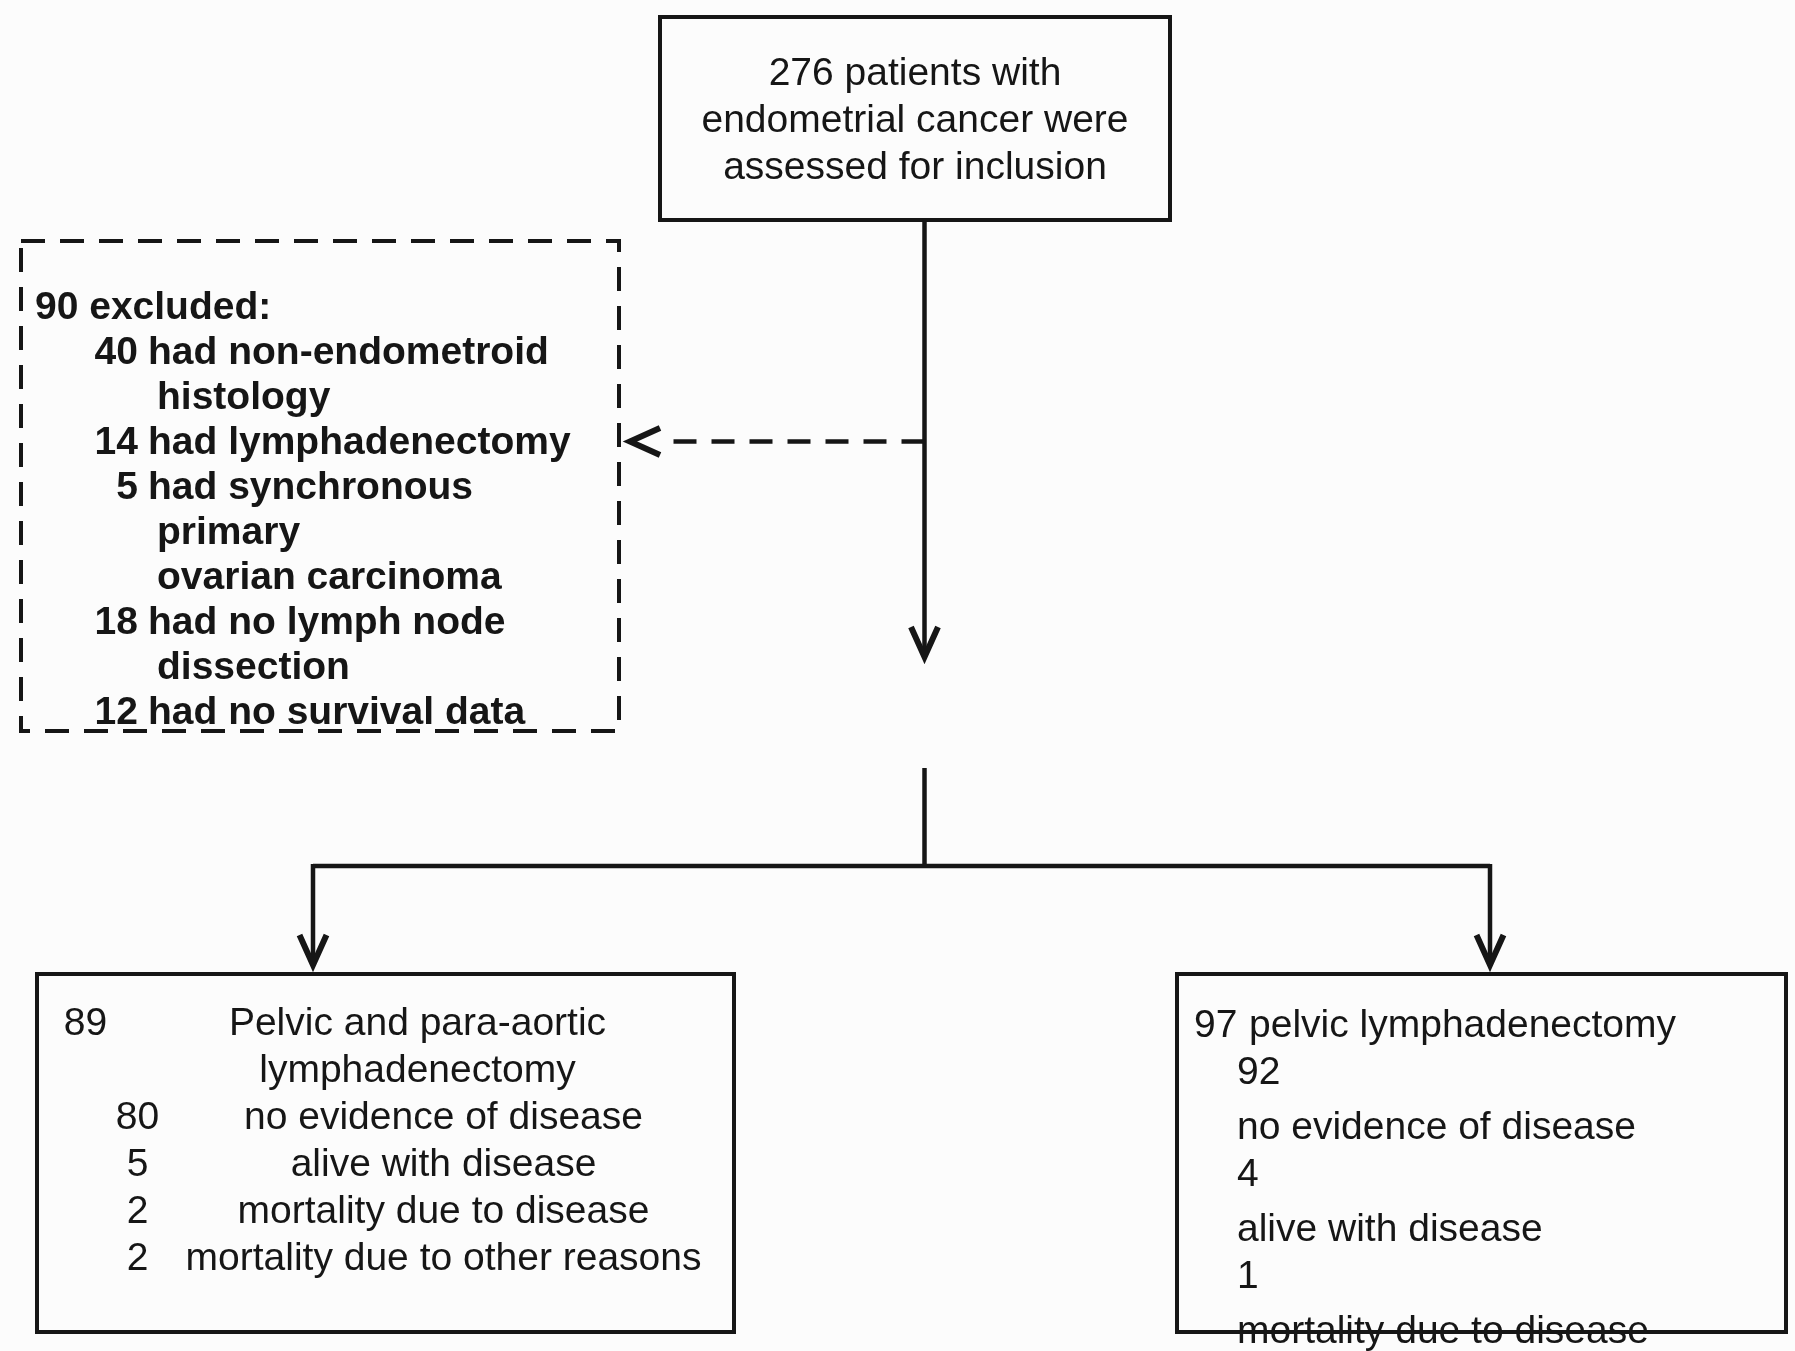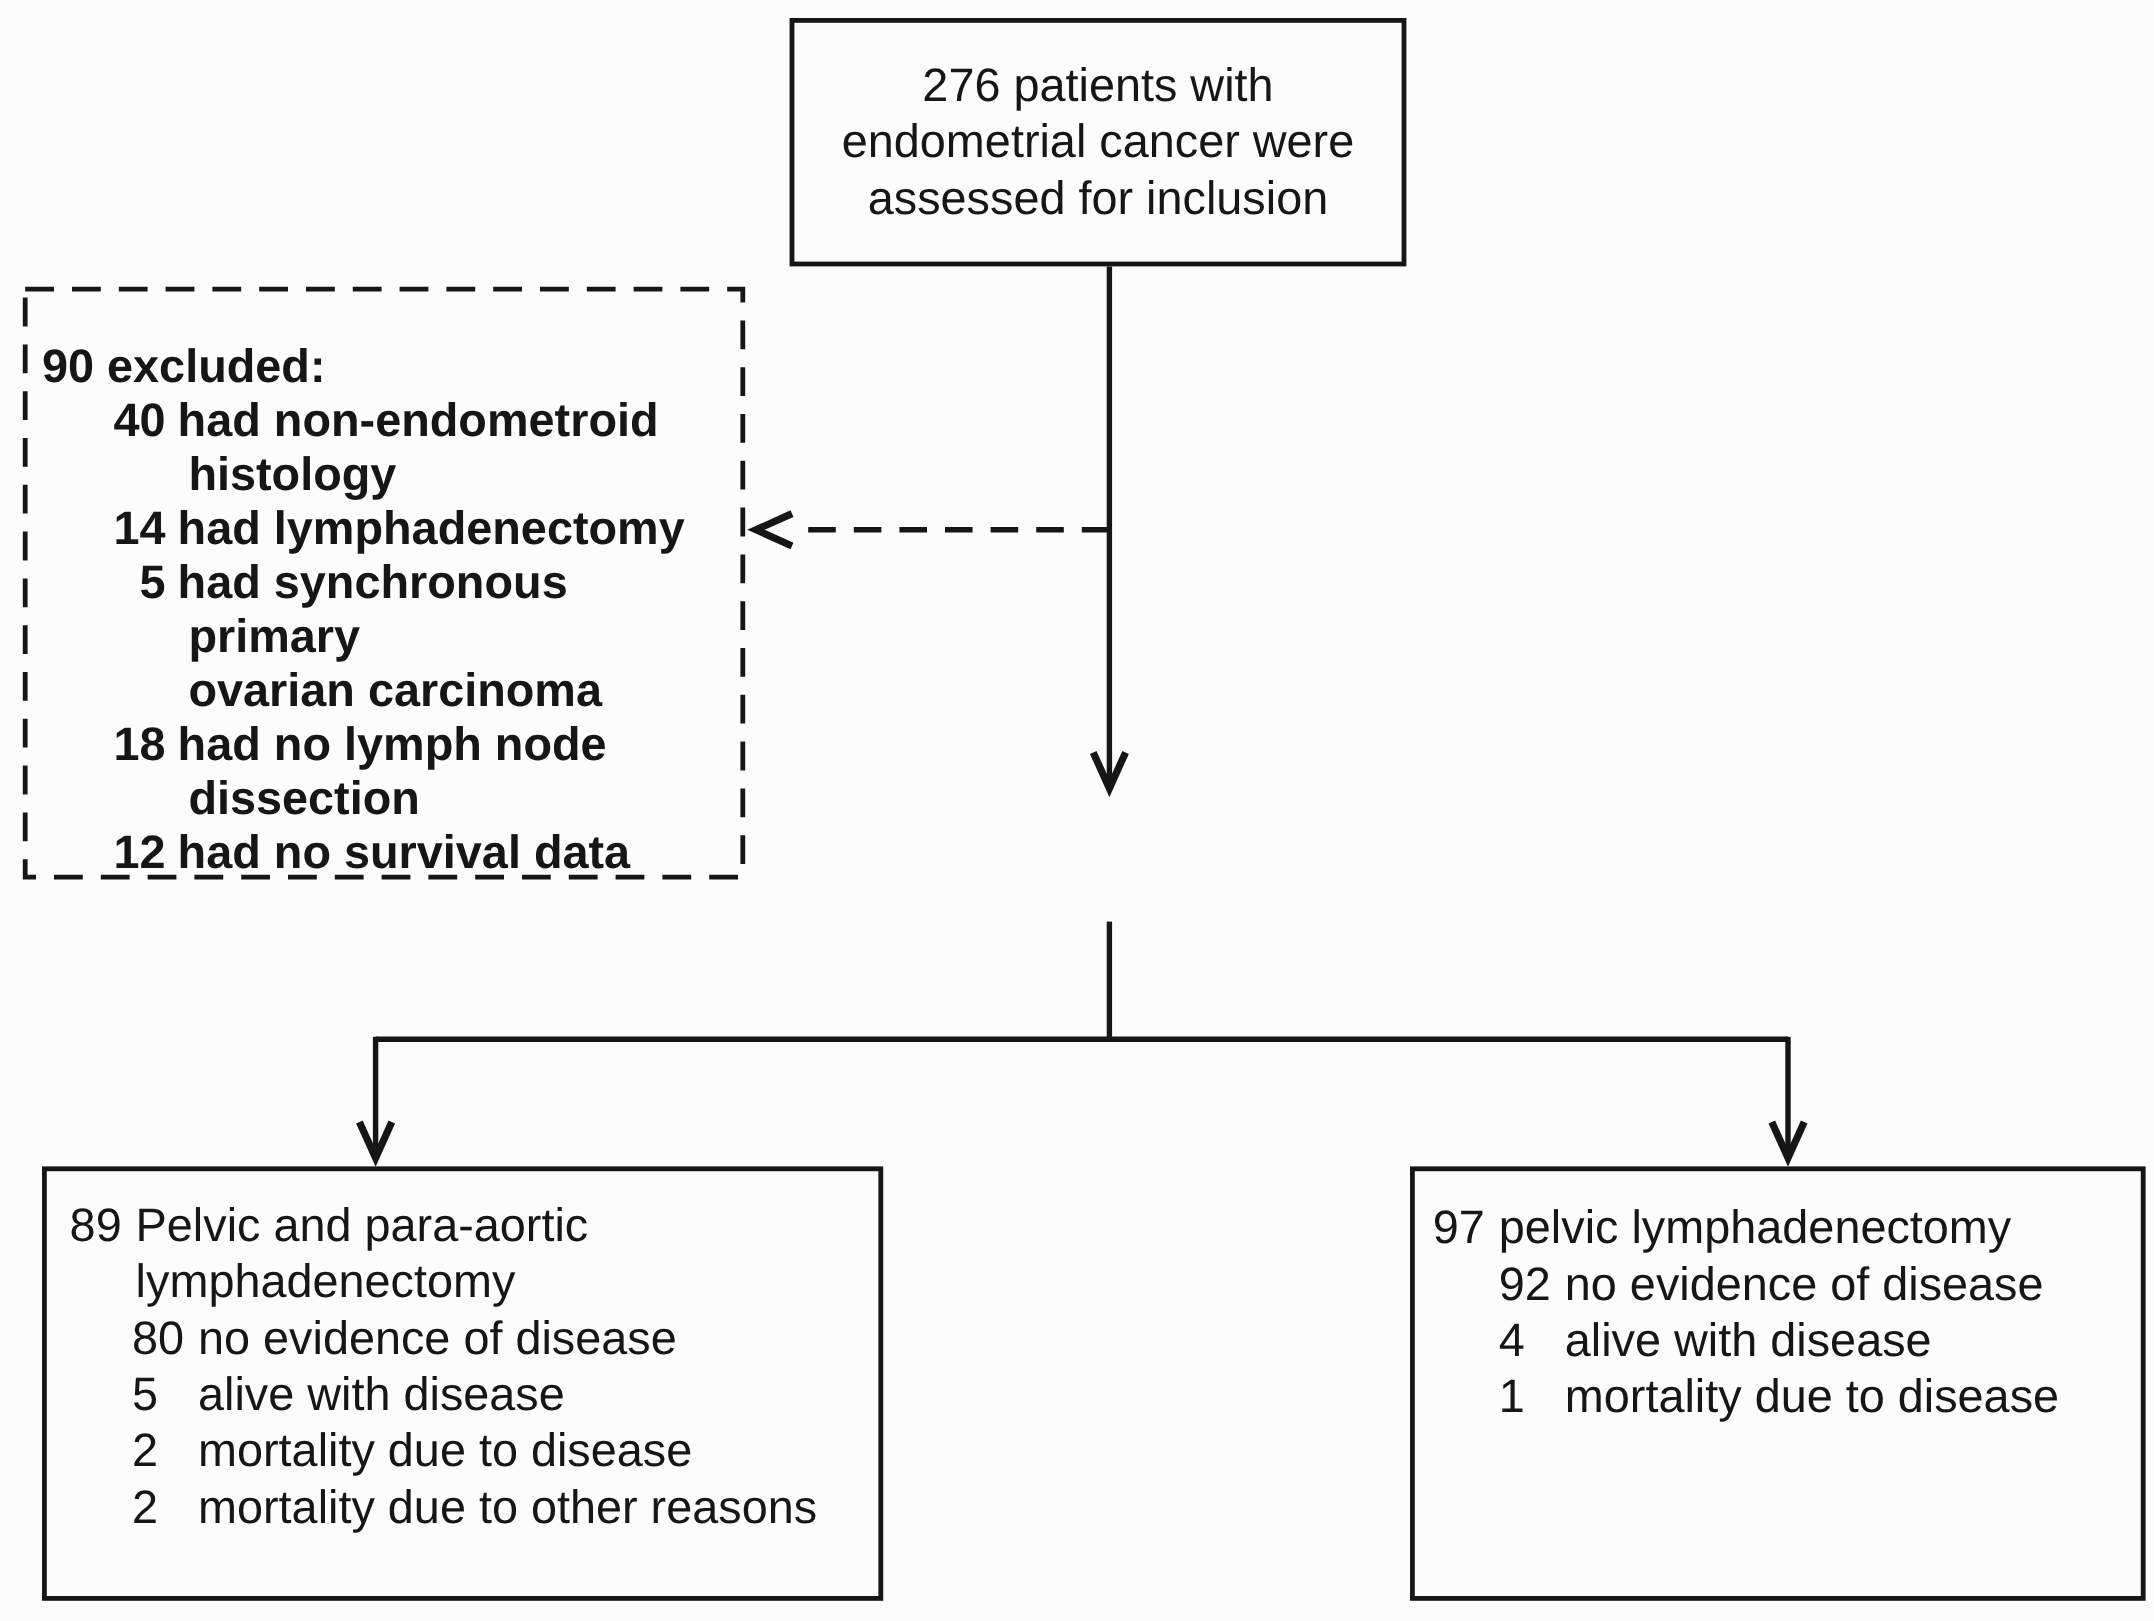--- a/index.html
+++ b/index.html
@@ -35,28 +35,28 @@
   .excluded{
     position:absolute;left:19px;top:241px;width:598px;height:490px;
     box-sizing:border-box;padding:42px 10px 0 16px;line-height:45px;font-weight:bold;
   }
   .excluded .items{margin-left:48px;}
   .xrow{display:flex;align-items:flex-start;}
   .xrow .num{flex:0 0 55px;text-align:right;margin-right:10px;}
   .xrow .txt{flex:1;}
   .hang{padding-left:9px;text-indent:-9px;white-space:pre-wrap;}
   
-  .box--left{left:35px;top:972px;width:701px;height:362px;padding:22px 10px 0 19px;line-height:47px;}
+  .box--left{left:35px;top:972px;width:701px;height:362px;padding:22px 10px 0 19px;line-height:47px;text-align:center;}
   .box--right{left:1175px;top:972px;width:613px;height:362px;padding:24px 10px 0 15px;line-height:47px;}
   .lead{display:flex;align-items:flex-start;}
   .lead .num{flex:0 0 55px;}
   .lead .txt{flex:1;}
   .sub{display:flex;align-items:flex-start;}
   .box--left .sub{margin-left:52px;}
-  .box--right .sub{margin-left:55px;}
+  .box--right .sub{margin-left:43px;flex-direction:column;}
   .sub .num{flex:0 0 55px;}
   .sub .txt{flex:1;}
 </style>
 </head>
 <body>
 
 <div id="stage">
 
   <svg id="wires" viewBox="0 0 1795 1351" xmlns="http://www.w3.org/2000/svg">
 

